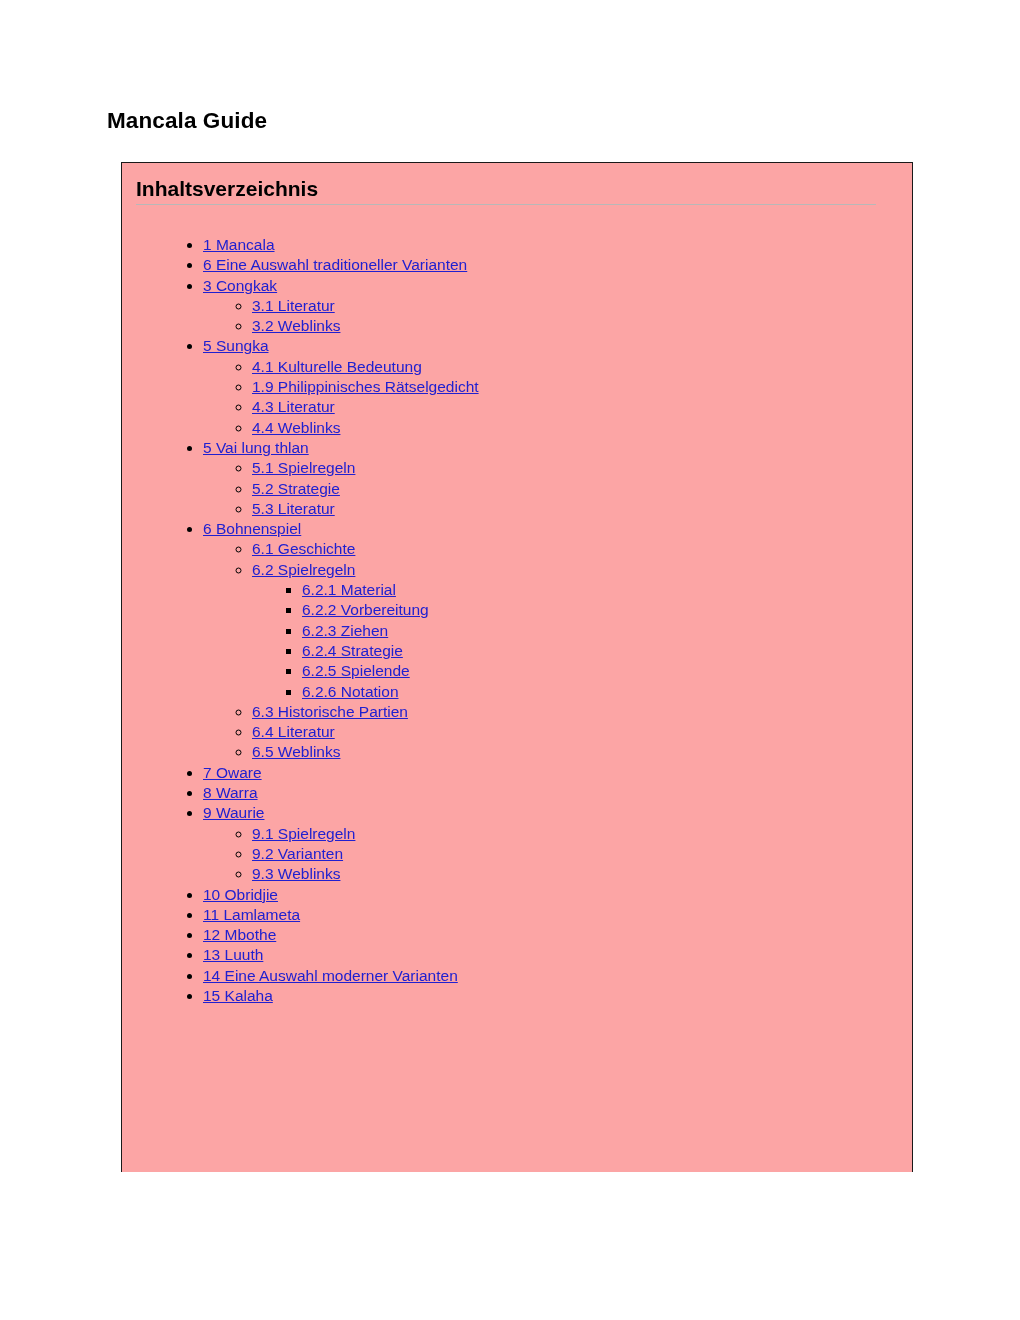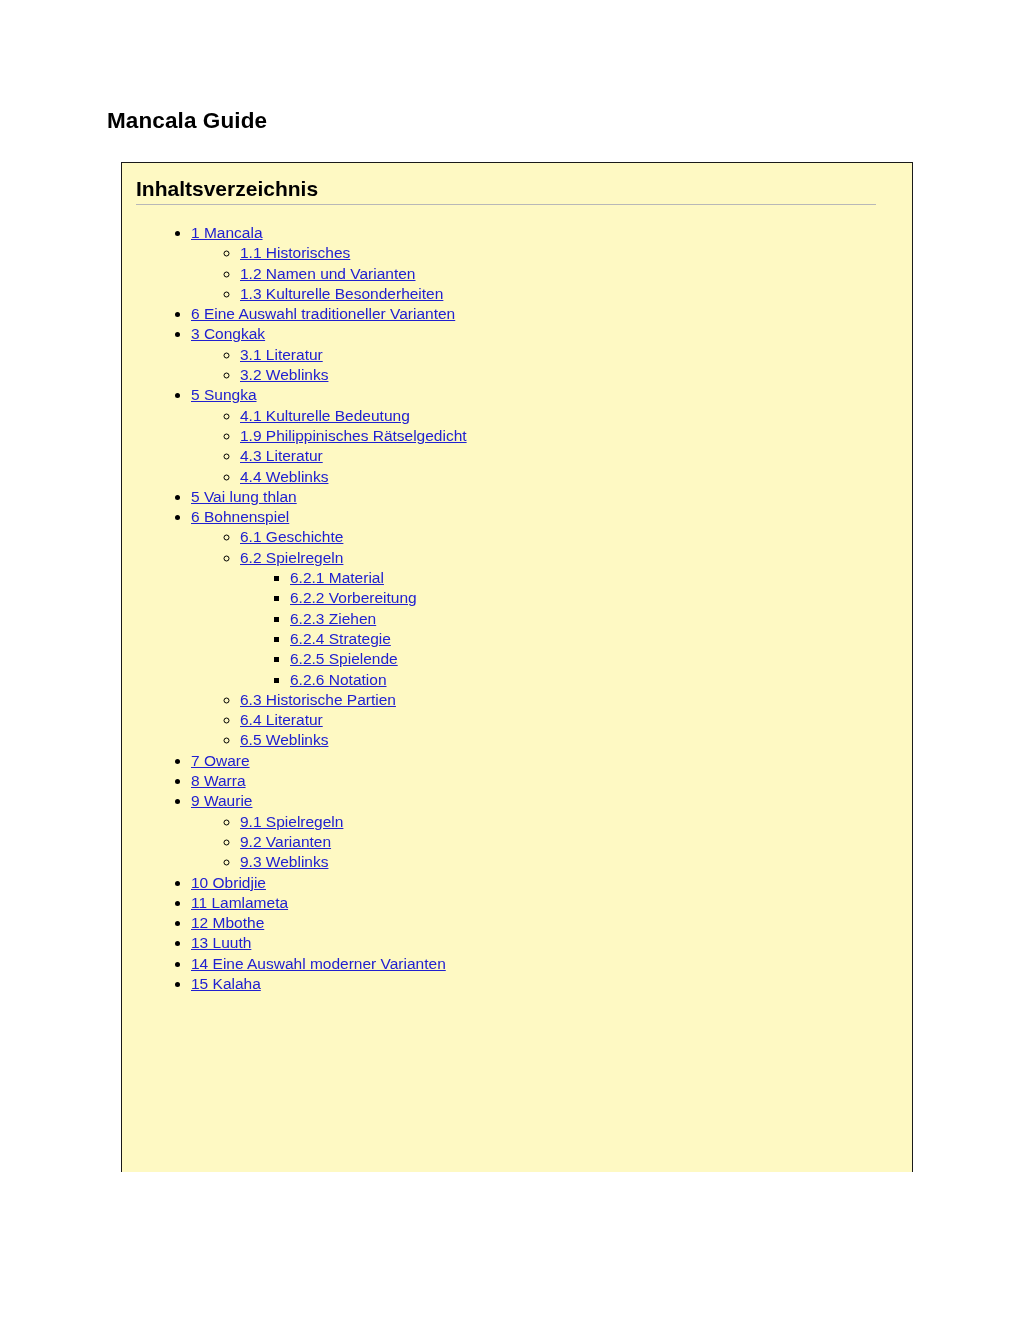--- a/index.html
+++ b/index.html
@@ -43,21 +43,21 @@
   .toc-box {
     position: absolute;
     left: 121px;
     top: 162px;
     width: 792px;
     
     height: 1010px;
     box-sizing: border-box;
     border: 1.5px solid #1a1a1a;
     border-bottom: none;
-    background: #fef9c3;
+    background: #fca5a5;
     overflow: hidden;
   }
 
   .toc-heading {
     margin: 0;
     padding: 0 0 3px 0;
     position: absolute;
     left: 14px;
     top: 13px;
     width: 740px;
@@ -67,21 +67,21 @@
     color: #000000;
     border-bottom: 1px solid #b8b8b8;
     font-family: "Liberation Sans", sans-serif;
   }
 
   
   ul.toc-list {
     position: absolute;
     left: 14px;
     top: 56px;
-    margin: 4px;
+    margin: 16px;
     padding: 0 0 0 51px;
     list-style-type: disc;
     font-size: 15.5px;
     line-height: 20.3px;
   }
   ul.toc-list ul {
     margin: 0;
     padding: 0 0 0 49px;
     list-style-type: circle;
   }
@@ -107,37 +107,37 @@
 <body>
 
 <div class="page">
 
   <h1 class="page-title">Mancala Guide</h1>
 
   <div class="toc-box">
     <h2 class="toc-heading">Inhaltsverzeichnis</h2>
 
     <ul class="toc-list" id="toc-root">
-        <li><a class="toc-link" href="#">1 Mancala</a><ul>
-            <li><a class="toc-link" href="#">1.1 Historisches</a></li>
-            <li><a class="toc-link" href="#">1.2 Namen und Varianten</a></li>
-            <li><a class="toc-link" href="#">1.3 Kulturelle Besonderheiten</a></li>
-          </ul></li>
+        <li><a class="toc-link" href="#">1 Mancala</a></li>
         <li><a class="toc-link" href="#">6 Eine Auswahl traditioneller Varianten</a></li>
         <li><a class="toc-link" href="#">3 Congkak</a><ul>
             <li><a class="toc-link" href="#">3.1 Literatur</a></li>
             <li><a class="toc-link" href="#">3.2 Weblinks</a></li>
           </ul></li>
         <li><a class="toc-link" href="#">5 Sungka</a><ul>
             <li><a class="toc-link" href="#">4.1 Kulturelle Bedeutung</a></li>
             <li><a class="toc-link" href="#">1.9 Philippinisches Rätselgedicht</a></li>
             <li><a class="toc-link" href="#">4.3 Literatur</a></li>
             <li><a class="toc-link" href="#">4.4 Weblinks</a></li>
           </ul></li>
-        <li><a class="toc-link" href="#">5 Vai lung thlan</a></li>
+        <li><a class="toc-link" href="#">5 Vai lung thlan</a><ul>
+            <li><a class="toc-link" href="#">5.1 Spielregeln</a></li>
+            <li><a class="toc-link" href="#">5.2 Strategie</a></li>
+            <li><a class="toc-link" href="#">5.3 Literatur</a></li>
+          </ul></li>
         <li><a class="toc-link" href="#">6 Bohnenspiel</a><ul>
             <li><a class="toc-link" href="#">6.1 Geschichte</a></li>
             <li><a class="toc-link" href="#">6.2 Spielregeln</a><ul>
                 <li><a class="toc-link" href="#">6.2.1 Material</a></li>
                 <li><a class="toc-link" href="#">6.2.2 Vorbereitung</a></li>
                 <li><a class="toc-link" href="#">6.2.3 Ziehen</a></li>
                 <li><a class="toc-link" href="#">6.2.4 Strategie</a></li>
                 <li><a class="toc-link" href="#">6.2.5 Spielende</a></li>
                 <li><a class="toc-link" href="#">6.2.6 Notation</a></li>
               </ul></li>

